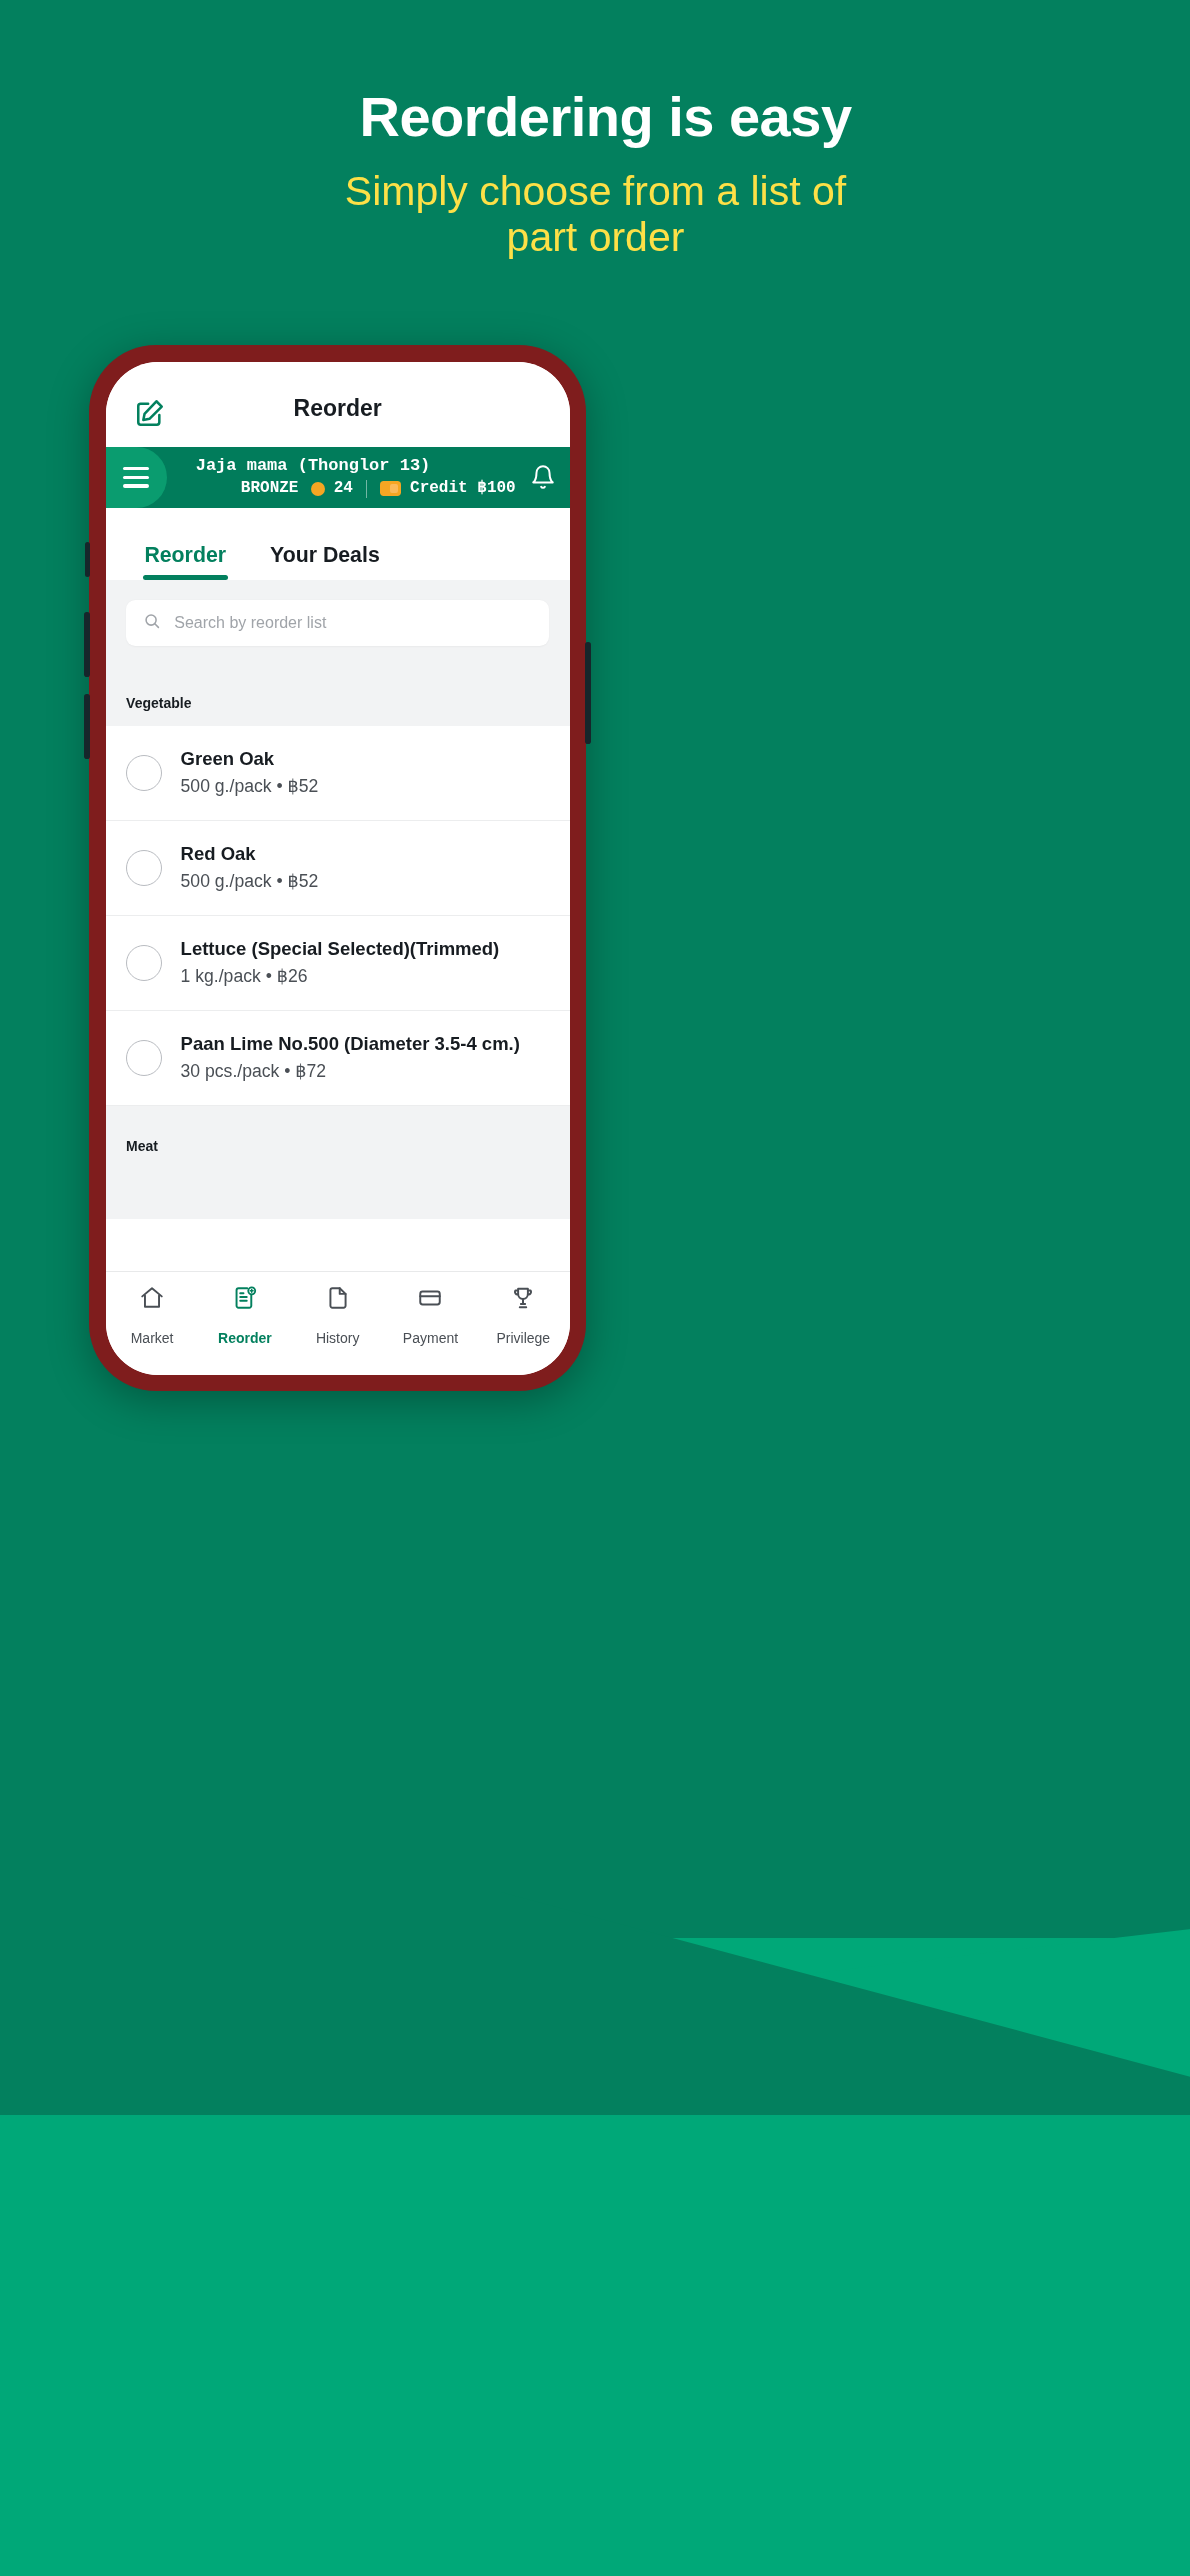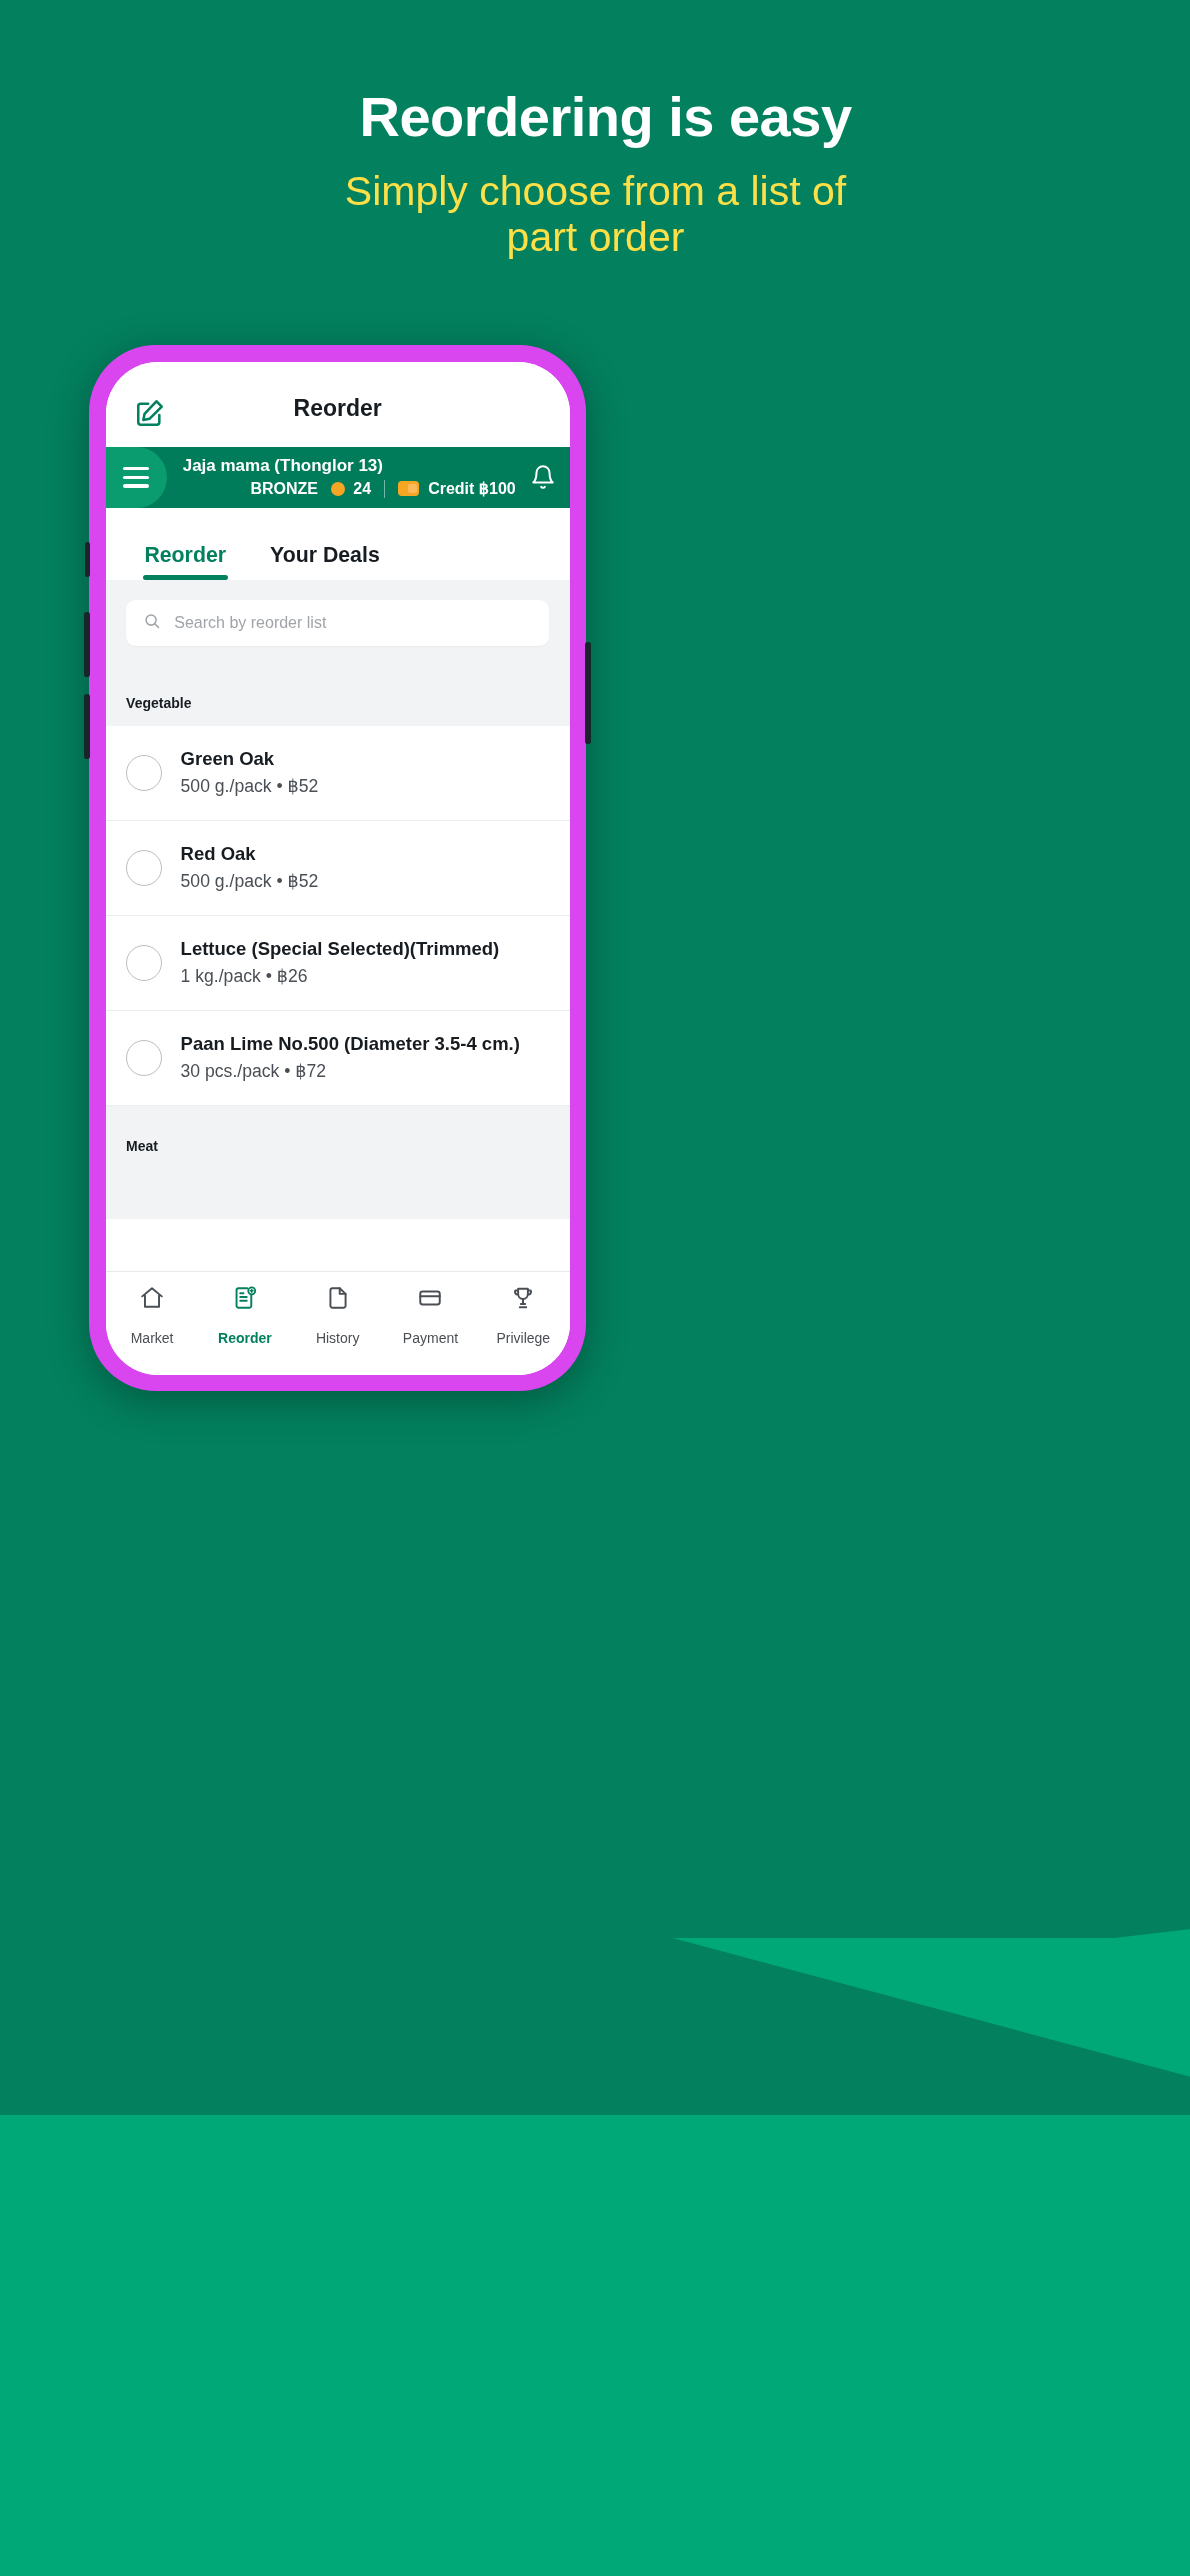--- a/index.html
+++ b/index.html
@@ -50,21 +50,21 @@
     font-size:41px;
     font-weight:400;
     line-height:1.12;
   }
 
   
   #phone-frame {
     position:absolute;
     left:89px; top:345px;
     width:497px; height:1046px;
-    background:#d946ef;
+    background:#7f1d1d;
     border-radius:67px;
     box-shadow:0 9.3px 41px rgba(0,0,0,0.30);
     z-index:10;
   }
   #phone-inner {
     position:absolute;
     left:16.7px; top:16.7px;
     width:464px; height:1013px;
     background:#ffffff;
     border-radius:52px;
@@ -105,21 +105,21 @@
     width:61px; height:61px;
     background:#0A9C6F;
     border-top-right-radius:31px;
     border-bottom-right-radius:31px;
     display:flex; flex-direction:column;
     align-items:center; justify-content:center;
     gap:5.6px;
     flex:0 0 auto;
   }
   #hamburger span { display:block; width:26px; height:3.2px; background:#ffffff; border-radius:1.9px; }
-  #user-info { flex:1 1 auto; padding-left:16px; }
+  #user-info { flex:1 1 auto; padding-left:29px;font-family:Liberation Mono, monospace; }
   #user-name {
     color:#ffffff; font-size:17px; font-weight:700; line-height:1.25;
   }
   #user-meta {
     display:flex; align-items:center;
     color:#ffffff; font-size:16px; font-weight:700;
     line-height:1.35; margin-top:1.9px;justify-content:flex-end;
   }
   #tier-label { font-weight:700; }
   .coin-dot {

